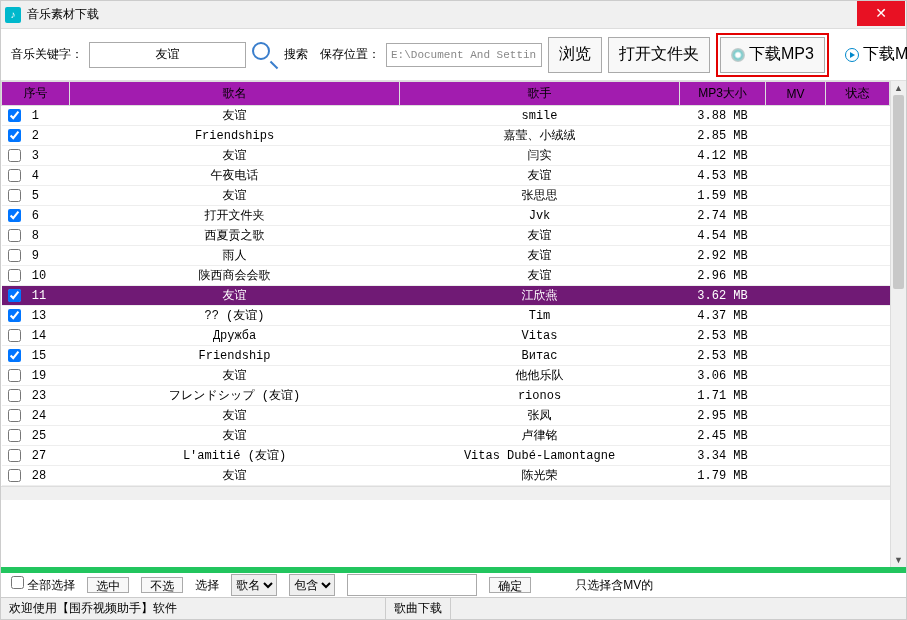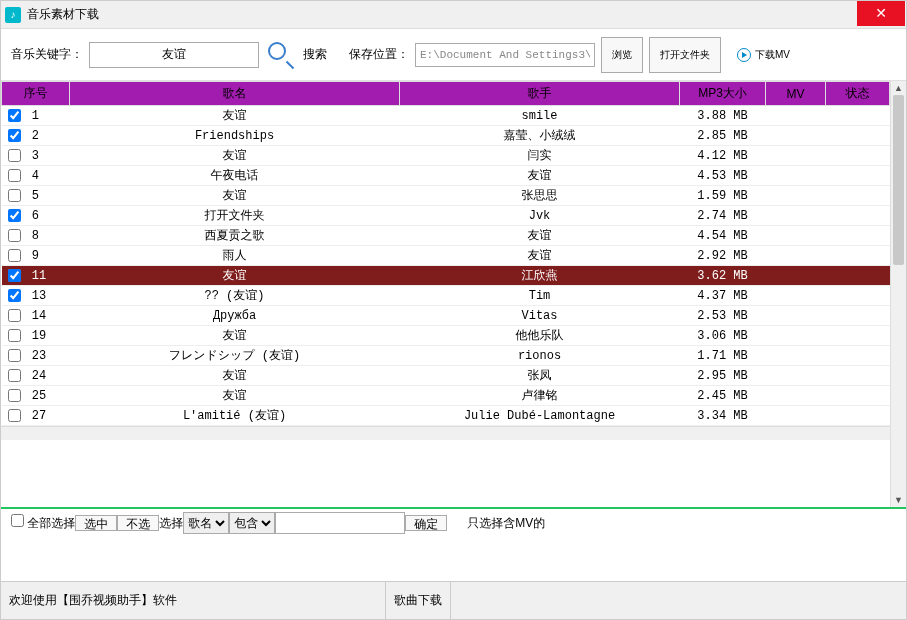--- a/index.html
+++ b/index.html
@@ -10,43 +10,43 @@
 .titlebar-text { flex: 1; font-size: 12px; }
 .close-btn { width: 48px; height: 25px; background: #e81123; color: #fff; display: flex; align-items: center; justify-content: center; cursor: pointer; font-size: 14px; margin-top:-3px; margin-right:-3px;}
 .toolbar { height: 52px; display: flex; align-items: center; padding: 0 10px; gap: 6px; border-bottom: 1px solid #e0e0e0; }
 .label { white-space: nowrap; }
 .search-input { width: 170px; height: 26px; border: 1px solid #aaa; text-align: center; font-family: inherit; font-size: 12px; }
 .search-icon-btn { width: 32px; height: 32px; display: flex; align-items: center; justify-content: center; cursor: pointer; }
 .magnifier { width: 26px; height: 26px; position: relative; }
 .magnifier .circle { width: 18px; height: 18px; border: 2px solid #3a7ecc; border-radius: 50%; position: absolute; top: 0; left: 0; }
 .magnifier .handle { width: 10px; height: 2px; background: #3a7ecc; position: absolute; bottom: 2px; right: -1px; transform: rotate(45deg); }
 .path-input { width: 180px; height: 24px; border: 1px solid #aaa; padding: 0 4px; font-family: "Courier New", monospace; font-size: 11px; color: #888; }
-.btn { height: 36px; padding: 0 10px; border: 1px solid #aaa; background: #f8f8f8; cursor: pointer; white-space: nowrap; display: inline-flex; align-items: center; font-size: 10px; }
+.btn { height: 36px; padding: 0 10px; border: 1px solid #aaa; background: #f8f8f8; cursor: pointer; white-space: nowrap; display: inline-flex; align-items: center; font-size: 16px; }
 .btn-highlight { border: 2px solid #e30000; padding: 2px; }
 .btn-highlight .btn { border: 1px solid #aaa; }
 .disc-icon { width: 14px; height: 14px; border-radius: 50%; background: radial-gradient(circle, #fff 20%, #7cc 40%, #ccc 70%); margin-right: 4px; display: inline-block; }
 .play-icon { width: 14px; height: 14px; border: 1px solid #0088cc; border-radius: 50%; display: inline-flex; align-items: center; justify-content: center; margin-right: 4px; }
 .play-icon::after { content: ""; border-left: 5px solid #0088cc; border-top: 3px solid transparent; border-bottom: 3px solid transparent; margin-left: 1px; }
 .table-wrap { flex: 1; display: flex; position: relative; overflow: hidden; }
 .table-scroll { flex: 1; overflow: hidden; }
 .vscroll { width: 16px; background: #f0f0f0; border-left: 1px solid #ddd; position: relative; }
 .vscroll-thumb { position: absolute; left: 2px; right: 2px; top: 14px; height: 40%; background: #c8c8c8; border-radius: 2px; }
 .vscroll-arrow { height: 14px; text-align: center; font-size: 9px; color: #555; line-height: 14px; position: absolute; left: 0; right: 0; }
 .vscroll-arrow.up { top: 0; }
 .vscroll-arrow.down { bottom: 0; }
 table { width: 100%; border-collapse: collapse; table-layout: fixed; }
 th { height: 24px; background: #a21caf; border: 1px solid #ddd; font-weight: normal; text-align: center; font-size: 12px; }
 td { height: 20px; border-bottom: 1px solid #eee; text-align: center; font-size: 12px; font-family: "Courier New", SimSun, monospace; overflow: hidden; white-space: nowrap; }
 td.idx-cell { text-align: left; padding-left: 6px; }
 td.idx-cell input { margin-right: 4px; vertical-align: middle; }
-tr.selected td { background: #7f1d1d; color: #fff; }
-.footer { height: 30px; border-top: 2px solid #22c55e; display: flex; align-items: center; padding: 0 10px; }
+tr.selected td { background: #701a75; color: #fff; }
+.footer { height: 30px; border-top: 6px solid #22c55e; display: flex; align-items: center; padding: 0 10px; gap: 12px; }
 .footer .btn-s { height: 16px; padding: 0 8px; border: 1px solid #aaa; background: #f8f8f8; cursor: pointer; font-size: 12px; }
 .footer select { height: 22px; border: 1px solid #aaa; font-size: 12px; }
-.statusbar { height: 38px; background: #f0f0f0; border-top: 1px solid #ccc; display: flex; align-items: center; font-size: 12px; margin-top: 44px; }
+.statusbar { height: 22px; background: #f0f0f0; border-top: 1px solid #ccc; display: flex; align-items: center; font-size: 12px; }
 .status-cell { padding: 0 8px; border-right: 1px solid #ccc; height: 100%; display: flex; align-items: center; }
 .status-left { width: 385px; }
 .col-idx { width: 68px; }
 .col-song { width: 330px; }
 .col-artist { width: 280px; }
 .col-size { width: 86px; }
 .col-mv { width: 60px; }
 .col-state { width: auto; }
 .hscroll-stub { height: 14px; background: #f0f0f0; border-top: 1px solid #ddd; display:flex; justify-content:space-between; padding:0 2px; font-size:9px; color:#888;}
 </style>
@@ -69,20 +69,26 @@
           <div class="circle"></div>
           <div class="handle"></div>
         </div>
     </div>
     <span class="label">搜索</span>
     <span style="width:10px"></span>
     <span class="label">保存位置：</span>
     <input class="path-input" value="E:\Document And Settings3\Adm" style="">
     <button class="btn">浏览</button>
     <button class="btn">打开文件夹</button>
+    <span class="btn-highlight">
+      <button class="btn">
+        <span class="disc-icon"></span>
+        <span>下载MP3</span>
+      </button>
+    </span>
     <button class="btn" style="border:none;background:none">
       <span class="play-icon"></span>
       <span>下载MV</span>
     </button>
   </div>
 
   <div class="table-wrap">
     <div class="table-scroll">
       <table>
         <colgroup>
@@ -161,20 +167,28 @@
               <td></td>
             </tr>
             <tr>
               <td class="idx-cell"><input type="checkbox" style=""> 9</td>
               <td>雨人</td>
               <td>友谊</td>
               <td>2.92 MB</td>
               <td></td>
               <td></td>
             </tr>
+            <tr>
+              <td class="idx-cell"><input type="checkbox" style=""> 10</td>
+              <td>陕西商会会歌</td>
+              <td>友谊</td>
+              <td>2.96 MB</td>
+              <td></td>
+              <td></td>
+            </tr>
             <tr class="selected">
               <td class="idx-cell"><input type="checkbox" checked="" style=""> 11</td>
               <td>友谊</td>
               <td>江欣燕</td>
               <td>3.62 MB</td>
               <td></td>
               <td></td>
             </tr>
             <tr>
               <td class="idx-cell"><input type="checkbox" checked="" style=""> 13</td>
@@ -186,20 +200,28 @@
             </tr>
             <tr>
               <td class="idx-cell"><input type="checkbox" style=""> 14</td>
               <td>Дружба</td>
               <td>Vitas</td>
               <td>2.53 MB</td>
               <td></td>
               <td></td>
             </tr>
             <tr>
+              <td class="idx-cell"><input type="checkbox" checked="" style=""> 15</td>
+              <td>Friendship</td>
+              <td>Витас</td>
+              <td>2.53 MB</td>
+              <td></td>
+              <td></td>
+            </tr>
+            <tr>
               <td class="idx-cell"><input type="checkbox" style=""> 19</td>
               <td>友谊</td>
               <td>他他乐队</td>
               <td>3.06 MB</td>
               <td></td>
               <td></td>
             </tr>
             <tr>
               <td class="idx-cell"><input type="checkbox" style=""> 23</td>
               <td>フレンドシップ (友谊)</td>
@@ -220,22 +242,30 @@
               <td class="idx-cell"><input type="checkbox" style=""> 25</td>
               <td>友谊</td>
               <td>卢律铭</td>
               <td>2.45 MB</td>
               <td></td>
               <td></td>
             </tr>
             <tr>
               <td class="idx-cell"><input type="checkbox" style=""> 27</td>
               <td>L'amitié (友谊)</td>
-              <td>Julie Dubé-Lamontagne</td>
+              <td>Vitas Dubé-Lamontagne</td>
               <td>3.34 MB</td>
+              <td></td>
+              <td></td>
+            </tr>
+            <tr>
+              <td class="idx-cell"><input type="checkbox" style=""> 28</td>
+              <td>友谊</td>
+              <td>陈光荣</td>
+              <td>1.79 MB</td>
               <td></td>
               <td></td>
             </tr>
           </tbody>
       </table>
       <div class="hscroll-stub"></div>
     </div>
     <div class="vscroll">
       <div class="vscroll-arrow up">▲</div>
       <div class="vscroll-thumb"></div>

